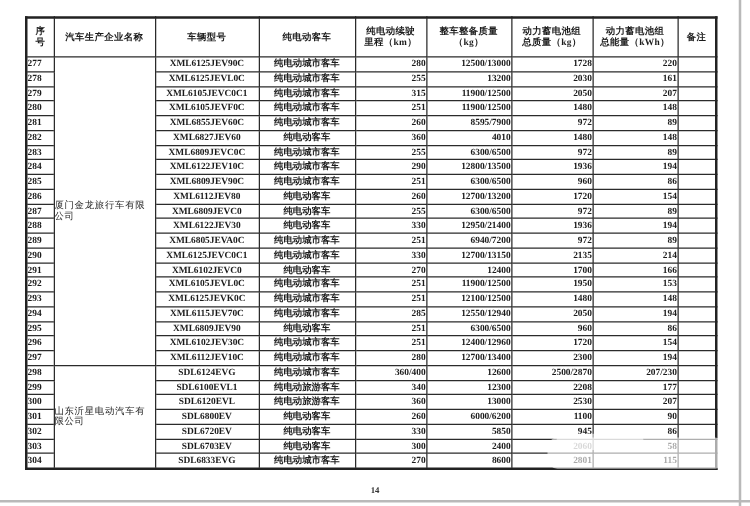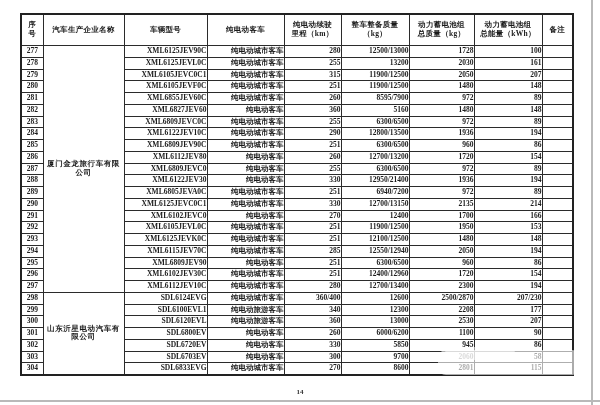--- a/index.html
+++ b/index.html
@@ -34,27 +34,27 @@
   thead th{
     font-weight:bold;
     text-align:center;
     vertical-align:middle;
     white-space:pre-line;
     height:30px;
     font-size:7.5px;
     letter-spacing:0.3px;
   }
   tbody td{height:10.75px;font-weight:bold;}
-  td.ctr{text-align:center;}
+  td.ctr{}
   td.num{text-align:right;padding-right:6px;font-family:"Liberation Serif","DejaVu Serif",serif;}
-  td.txt{text-align:right;padding-left:4px;}
+  td.txt{text-align:center;padding-left:4px;}
   td.mfr{
-    text-align:center;vertical-align:middle;
+    text-align:left;vertical-align:middle;
     padding:1px 3px;line-height:1.55;letter-spacing:0.6px;
-    font-weight:bold;
+    font-weight:normal;
     margin-left:47px;
   }
   td.rem{background:#fff;}
 
   .page-number{
     position:absolute;left:0;top:388px;width:600px;
     text-align:center;font-size:7px;font-weight:bold;color:#333;
   }
   
   .watermark-blob-1{
@@ -101,21 +101,21 @@
   </thead>
   <tbody>
       <tr>
         <td class="ctr">277</td>
         <td class="mfr" rowspan="21">厦门金龙旅行车有限公司</td>
         <td class="txt">XML6125JEV90C</td>
         <td class="txt">纯电动城市客车</td>
         <td class="num">280</td>
         <td class="num">12500/13000</td>
         <td class="num">1728</td>
-        <td class="num">100</td>
+        <td class="num">220</td>
         <td class="rem"></td>
       </tr>
       <tr>
         <td class="ctr">278</td>
         <td class="txt">XML6125JEVL0C</td>
         <td class="txt">纯电动城市客车</td>
         <td class="num">255</td>
         <td class="num">13200</td>
         <td class="num">2030</td>
         <td class="num">161</td>
@@ -149,21 +149,21 @@
         <td class="num">8595/7900</td>
         <td class="num">972</td>
         <td class="num">89</td>
         <td class="rem"></td>
       </tr>
       <tr>
         <td class="ctr">282</td>
         <td class="txt">XML6827JEV60</td>
         <td class="txt">纯电动客车</td>
         <td class="num">360</td>
-        <td class="num">5160</td>
+        <td class="num">4010</td>
         <td class="num">1480</td>
         <td class="num">148</td>
         <td class="rem"></td>
       </tr>
       <tr>
         <td class="ctr">283</td>
         <td class="txt">XML6809JEVC0C</td>
         <td class="txt">纯电动城市客车</td>
         <td class="num">255</td>
         <td class="num">6300/6500</td>
@@ -360,21 +360,21 @@
         <td class="num">5850</td>
         <td class="num">945</td>
         <td class="num">86</td>
         <td class="rem"></td>
       </tr>
       <tr>
         <td class="ctr">303</td>
         <td class="txt">SDL6703EV</td>
         <td class="txt">纯电动客车</td>
         <td class="num">300</td>
-        <td class="num">9700</td>
+        <td class="num">2400</td>
         <td class="num">2060</td>
         <td class="num">58</td>
         <td class="rem"></td>
       </tr>
       <tr>
         <td class="ctr">304</td>
         <td class="txt">SDL6833EVG</td>
         <td class="txt">纯电动城市客车</td>
         <td class="num">270</td>
         <td class="num">8600</td>

